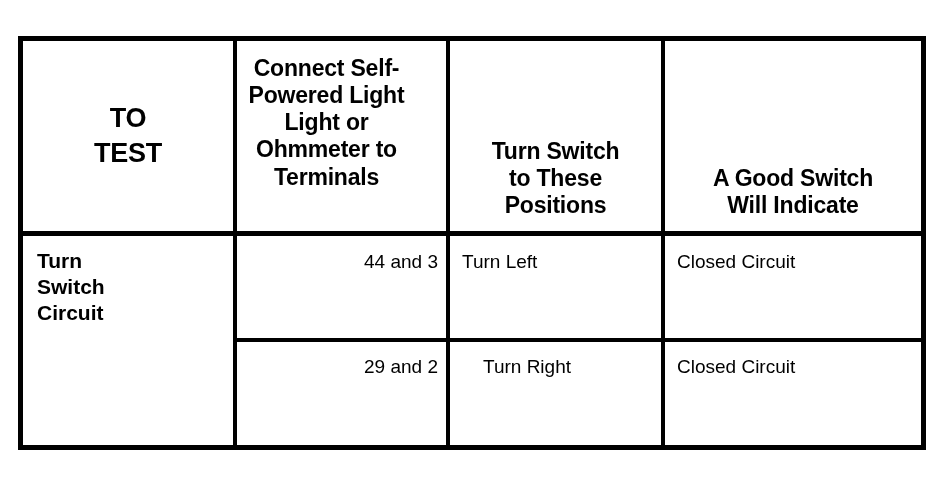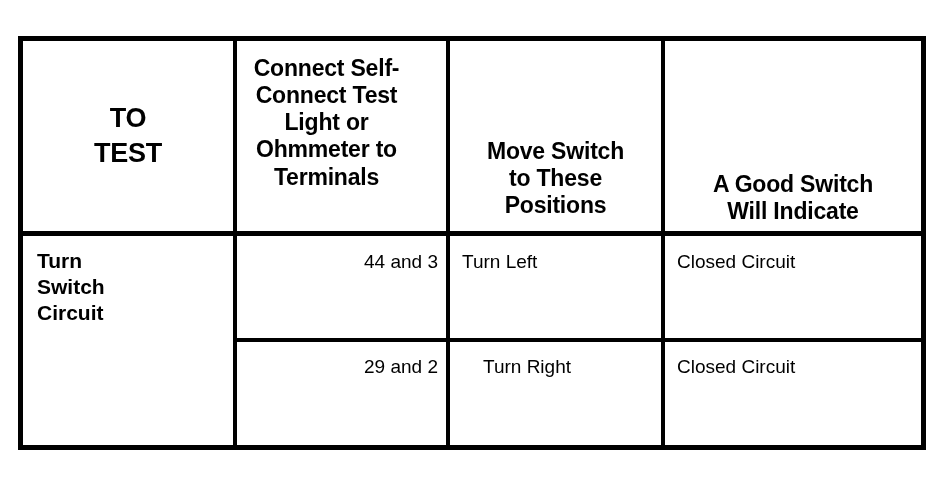--- a/index.html
+++ b/index.html
@@ -104,21 +104,21 @@
   
   .hcell-3 {
     left: 427px; top: 0; width: 211px; height: 190px;
     justify-content: flex-end;
     padding: 0 8px 12px 8px;
   }
   
   .hcell-4 {
     left: 642px; top: 0; width: 256px; height: 190px;
     justify-content: flex-end;
-    padding: 0 8px 6px 8px;
+    padding: 0 8px 12px 8px;
   }
 
   
   .rowlabel {
     position: absolute;
     left: 0;
     top: 195px;
     width: 170px;
     bottom: 0;
     box-sizing: border-box;
@@ -167,28 +167,28 @@
       <div class="hdiv-header"></div>
       <div class="hdiv-midrow"></div>
 
       <div class="hcell hcell-1">
         <span class="htext">TO</span>
         <span class="htext">TEST</span>
       </div>
 
       <div class="hcell hcell-2">
         <span class="htext">Connect Self-</span>
-        <span class="htext">Connect Test</span>
+        <span class="htext">Powered Light</span>
         <span class="htext">Light or</span>
         <span class="htext">Ohmmeter to</span>
         <span class="htext">Terminals</span>
       </div>
 
       <div class="hcell hcell-3">
-        <span class="htext">Move Switch</span>
+        <span class="htext">Turn Switch</span>
         <span class="htext">to These</span>
         <span class="htext">Positions</span>
       </div>
 
       <div class="hcell hcell-4">
         <span class="htext">A Good Switch</span>
         <span class="htext">Will Indicate</span>
       </div>
 
       <div class="rowlabel">

